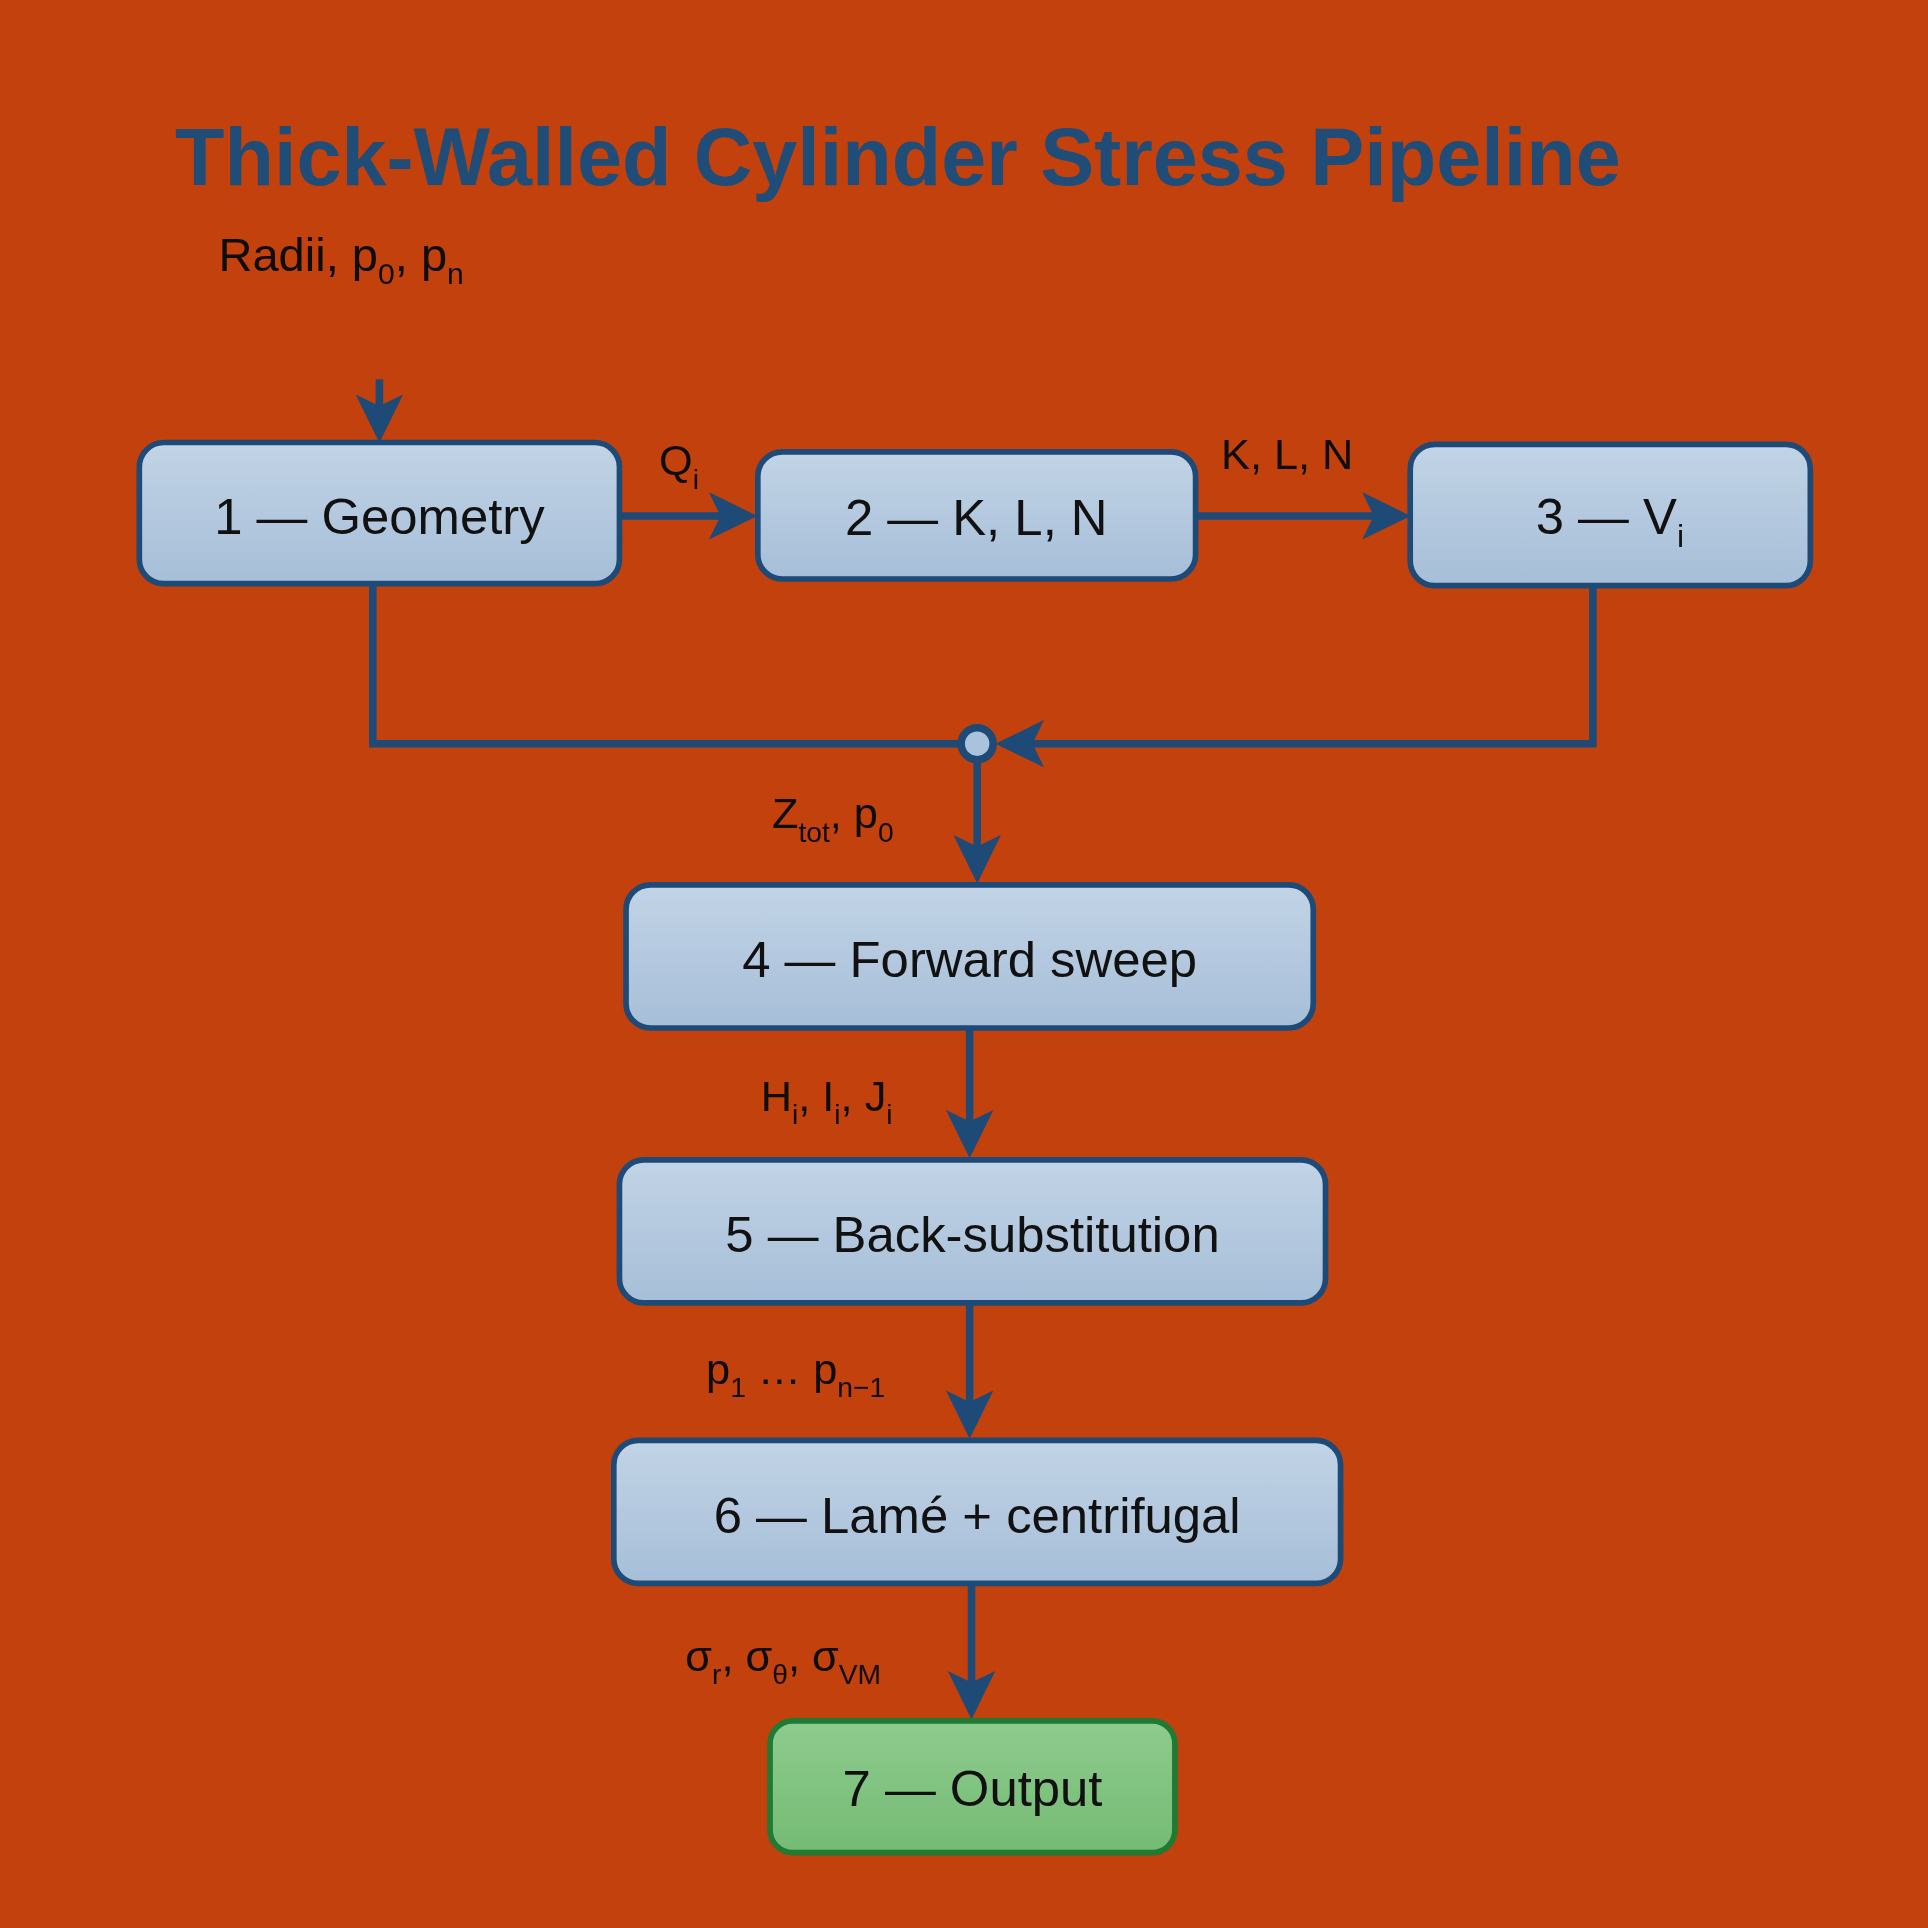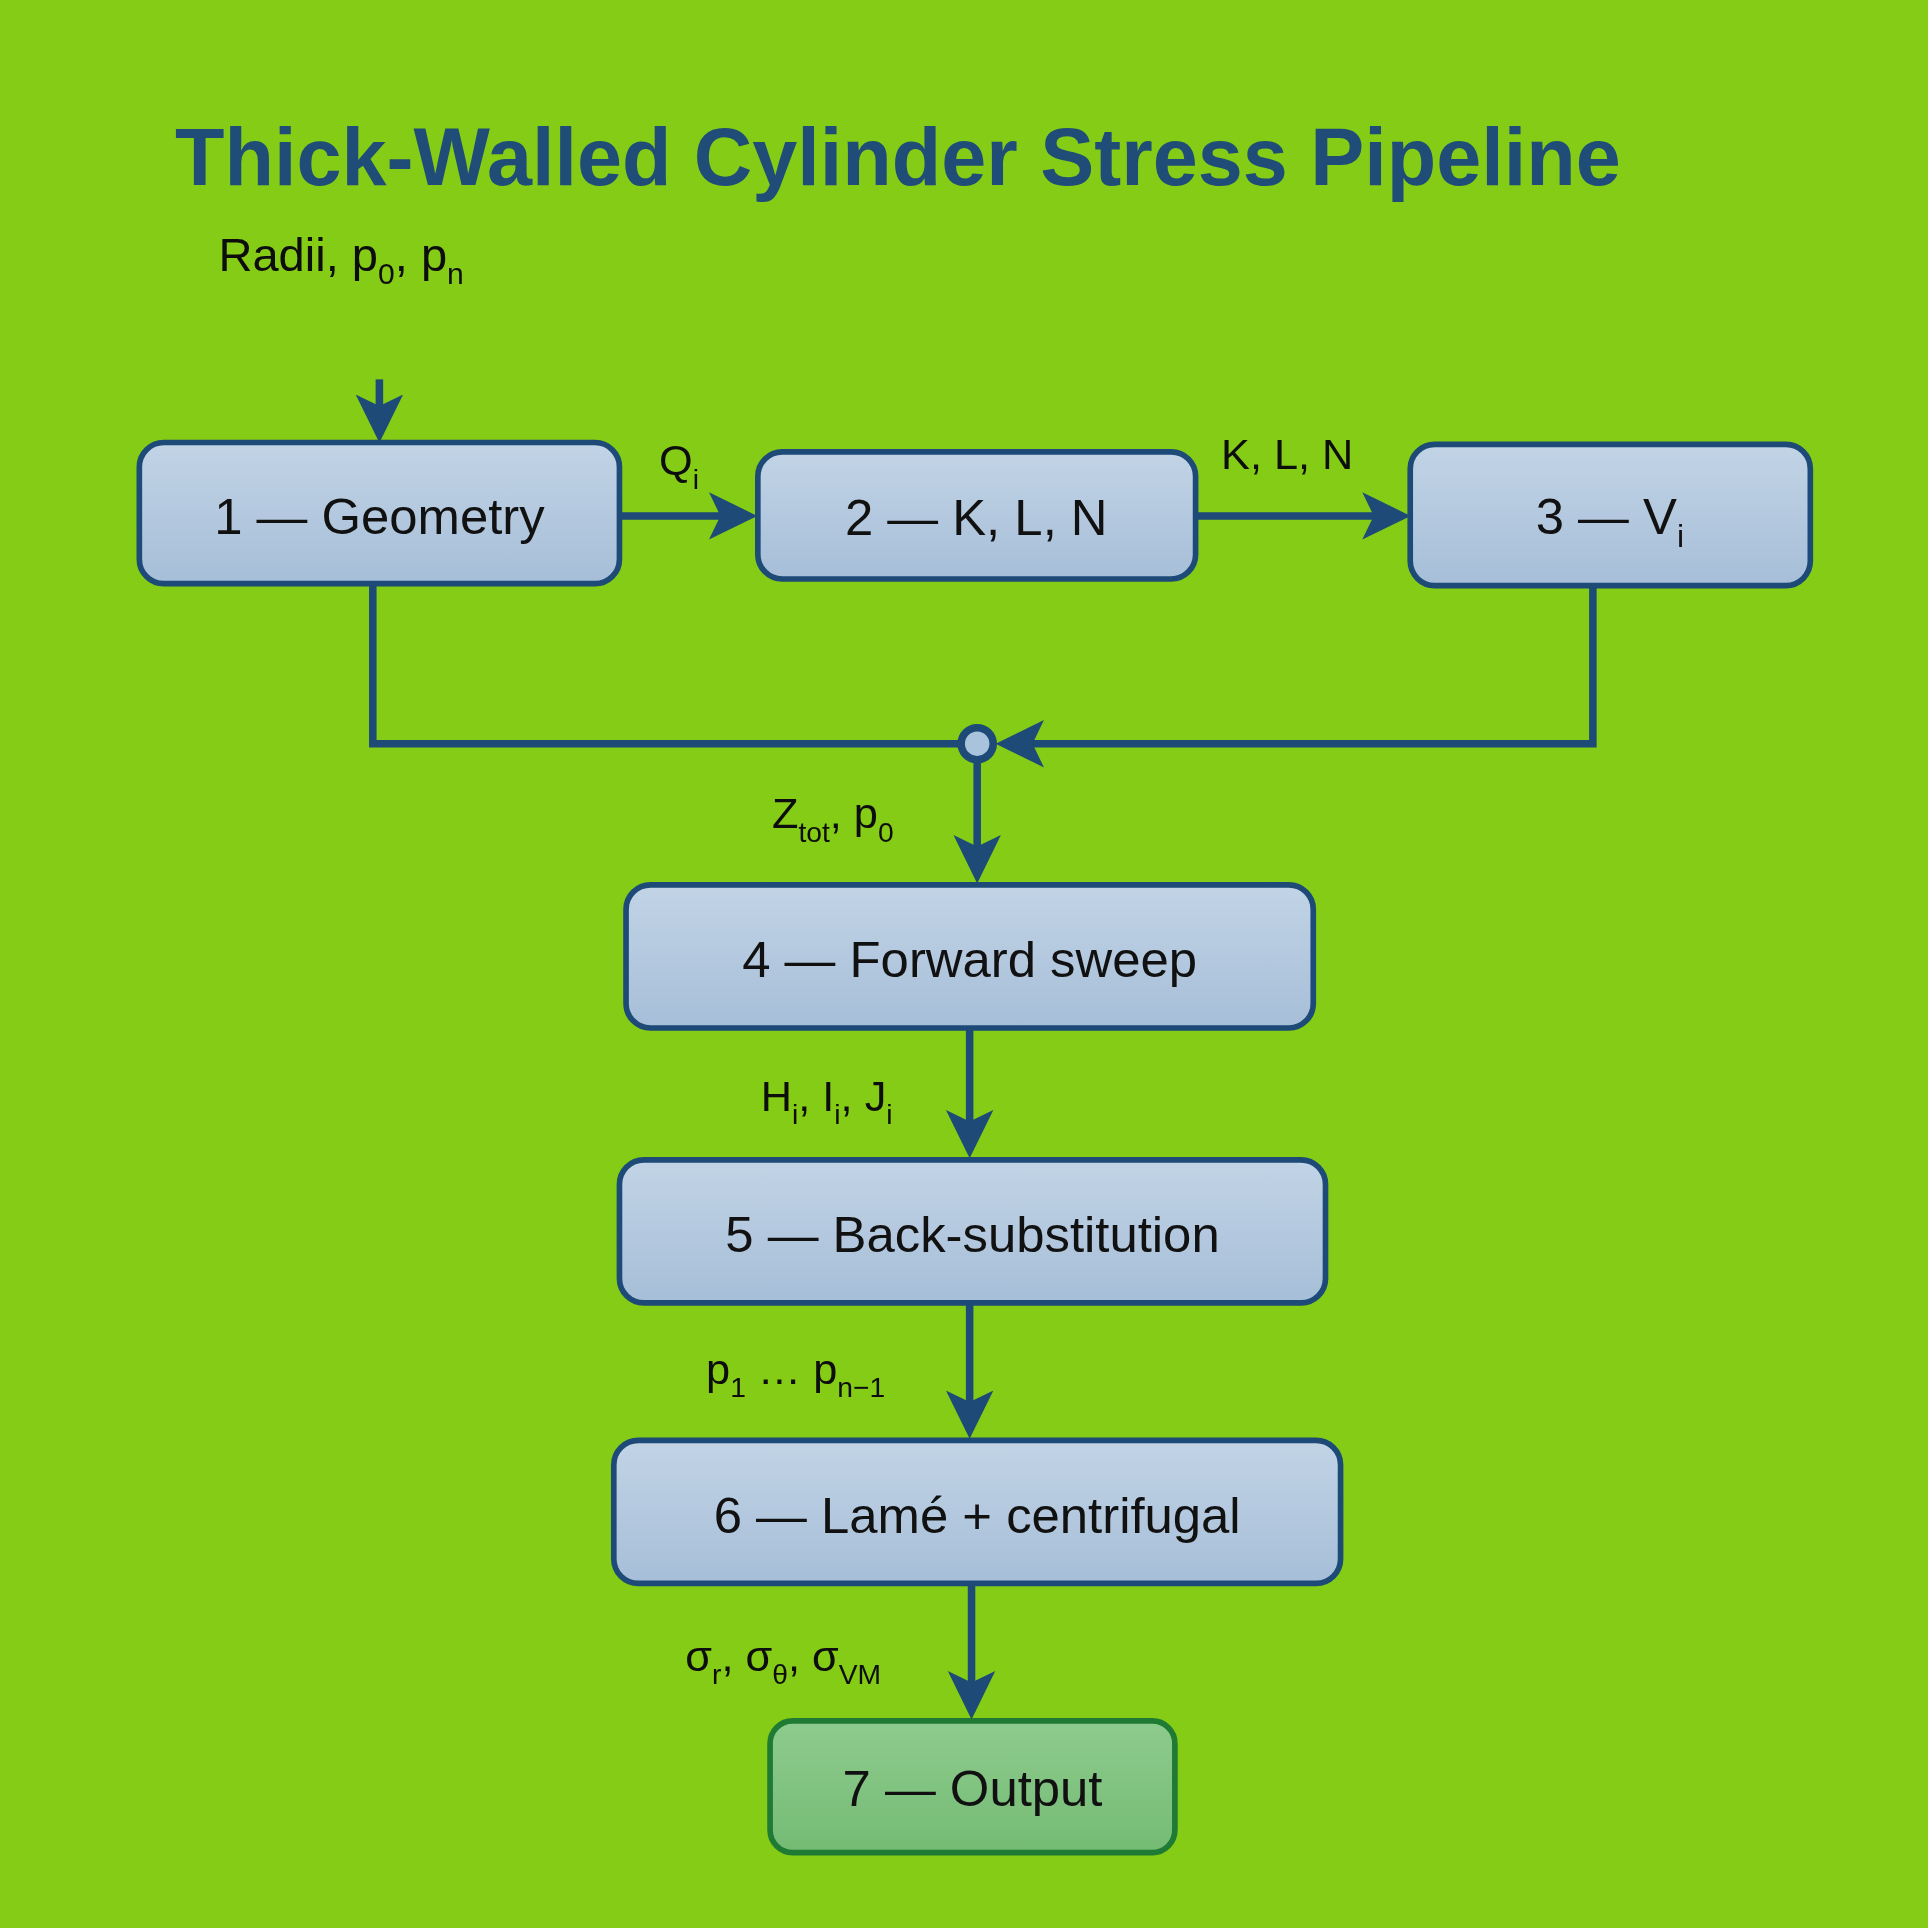--- a/index.html
+++ b/index.html
@@ -10,21 +10,21 @@
   body {
     width: 1928px;
     height: 1928px;
     font-family: "Liberation Sans", sans-serif;
     overflow: hidden;
   }
   #canvas {
     position: relative;
     width: 1928px;
     height: 1928px;
-    background: #84cc16;
+    background: #c2410c;
   }
   svg.diagram {
     position: absolute;
     inset: 0;
     width: 1928px;
     height: 1928px;
     display: block;
   }
   .title-text {
     font-size: 86px;

